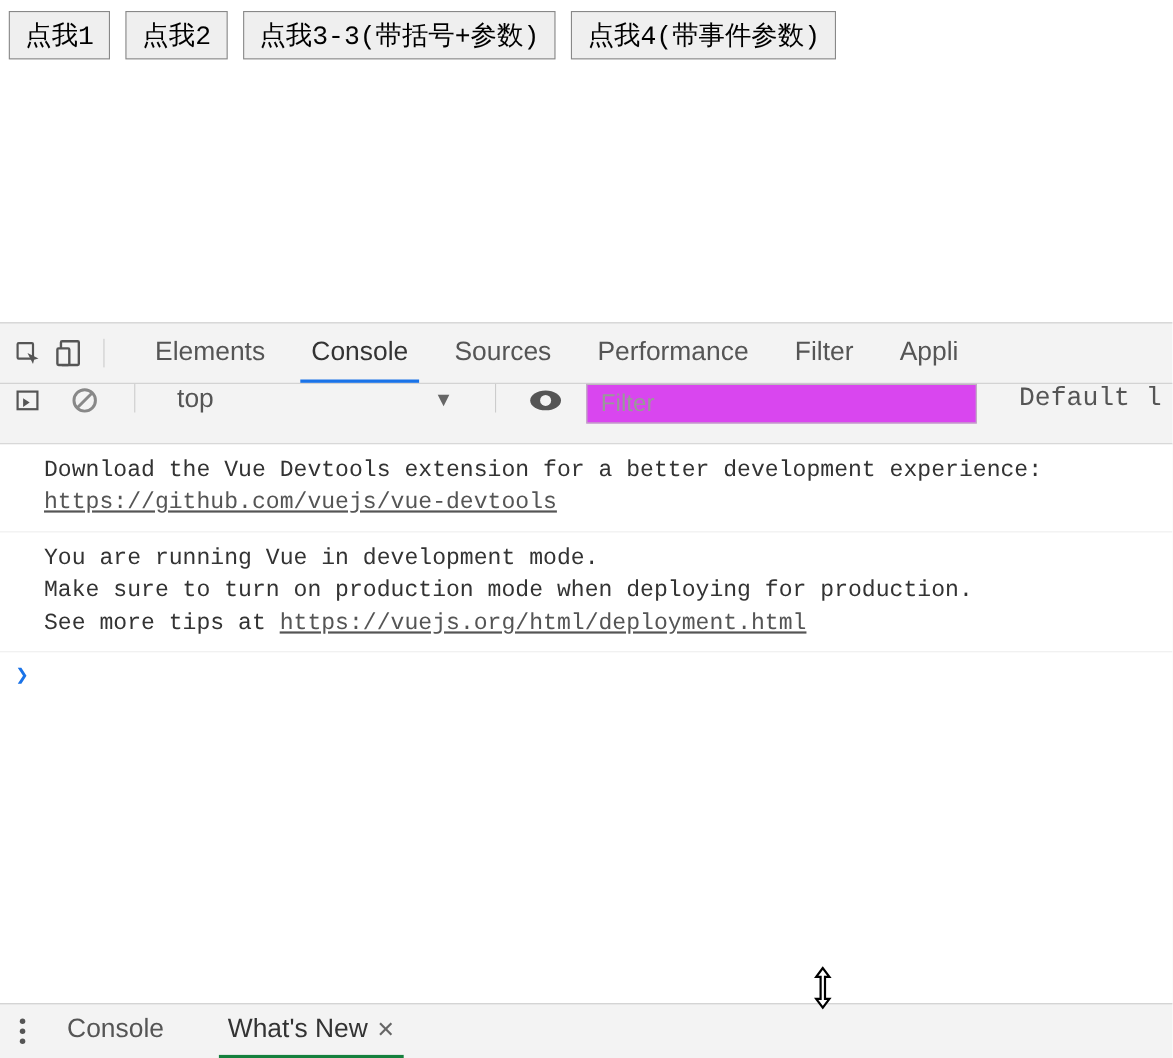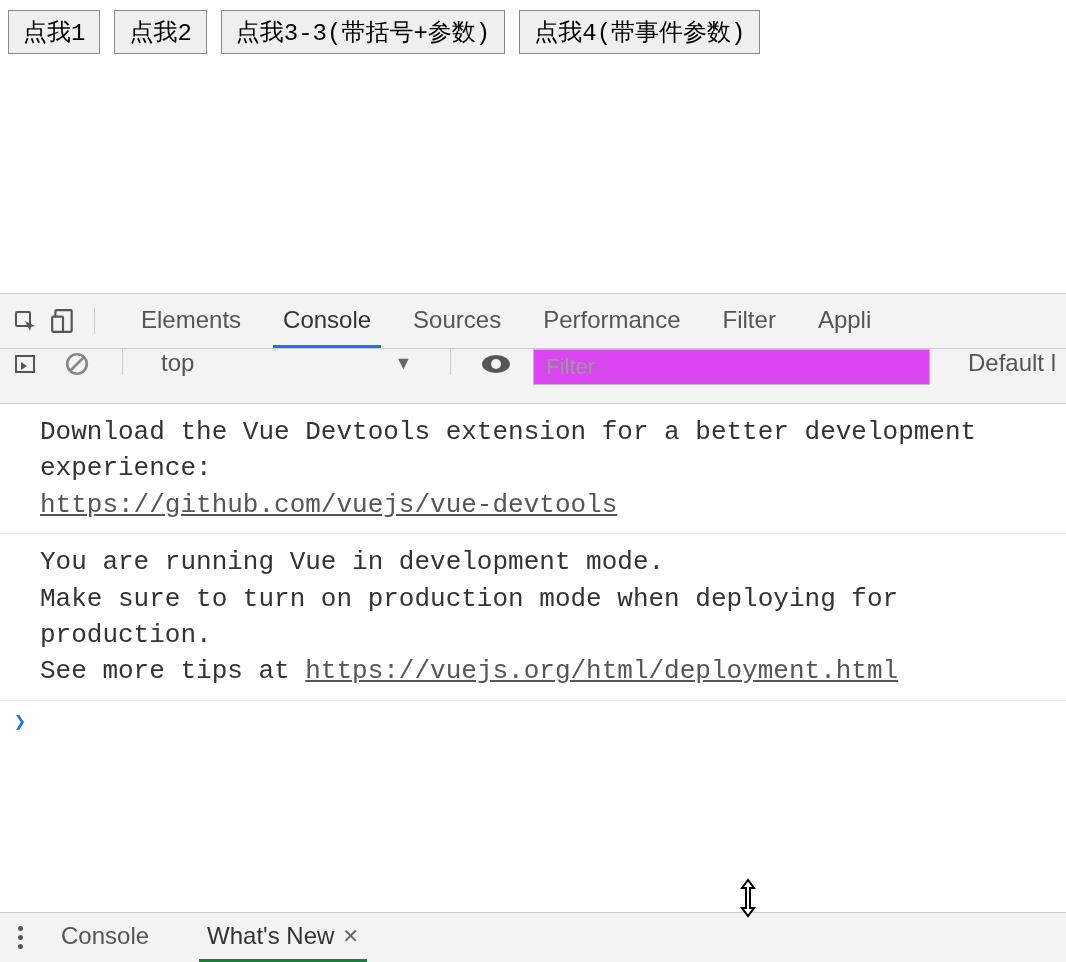--- a/index.html
+++ b/index.html
@@ -117,31 +117,32 @@
       color: #333;
       font-family: inherit;
     }
     .filter-input::placeholder {
       color: #999;
     }
     .levels-text {
       font-size: 24px;
       color: #555;
       margin-left: 16px;
+      font-family: Liberation Mono, monospace;
     }
     .console-body {
       flex: 1;
       background: #fff;
       overflow-y: auto;
       font-family: Consolas, "Courier New", monospace;
     }
     .log-entry {
       padding: 10px 14px 10px 40px;
       border-bottom: 1px solid #eee;
-      font-size: 26px;
+      font-size: 21px;
       color: #333;
       line-height: 1.4;
       white-space: pre-wrap;
     }
     .log-entry a {
       color: #555;
       text-decoration: underline;
     }
     .prompt-line {
       padding: 8px 14px;

